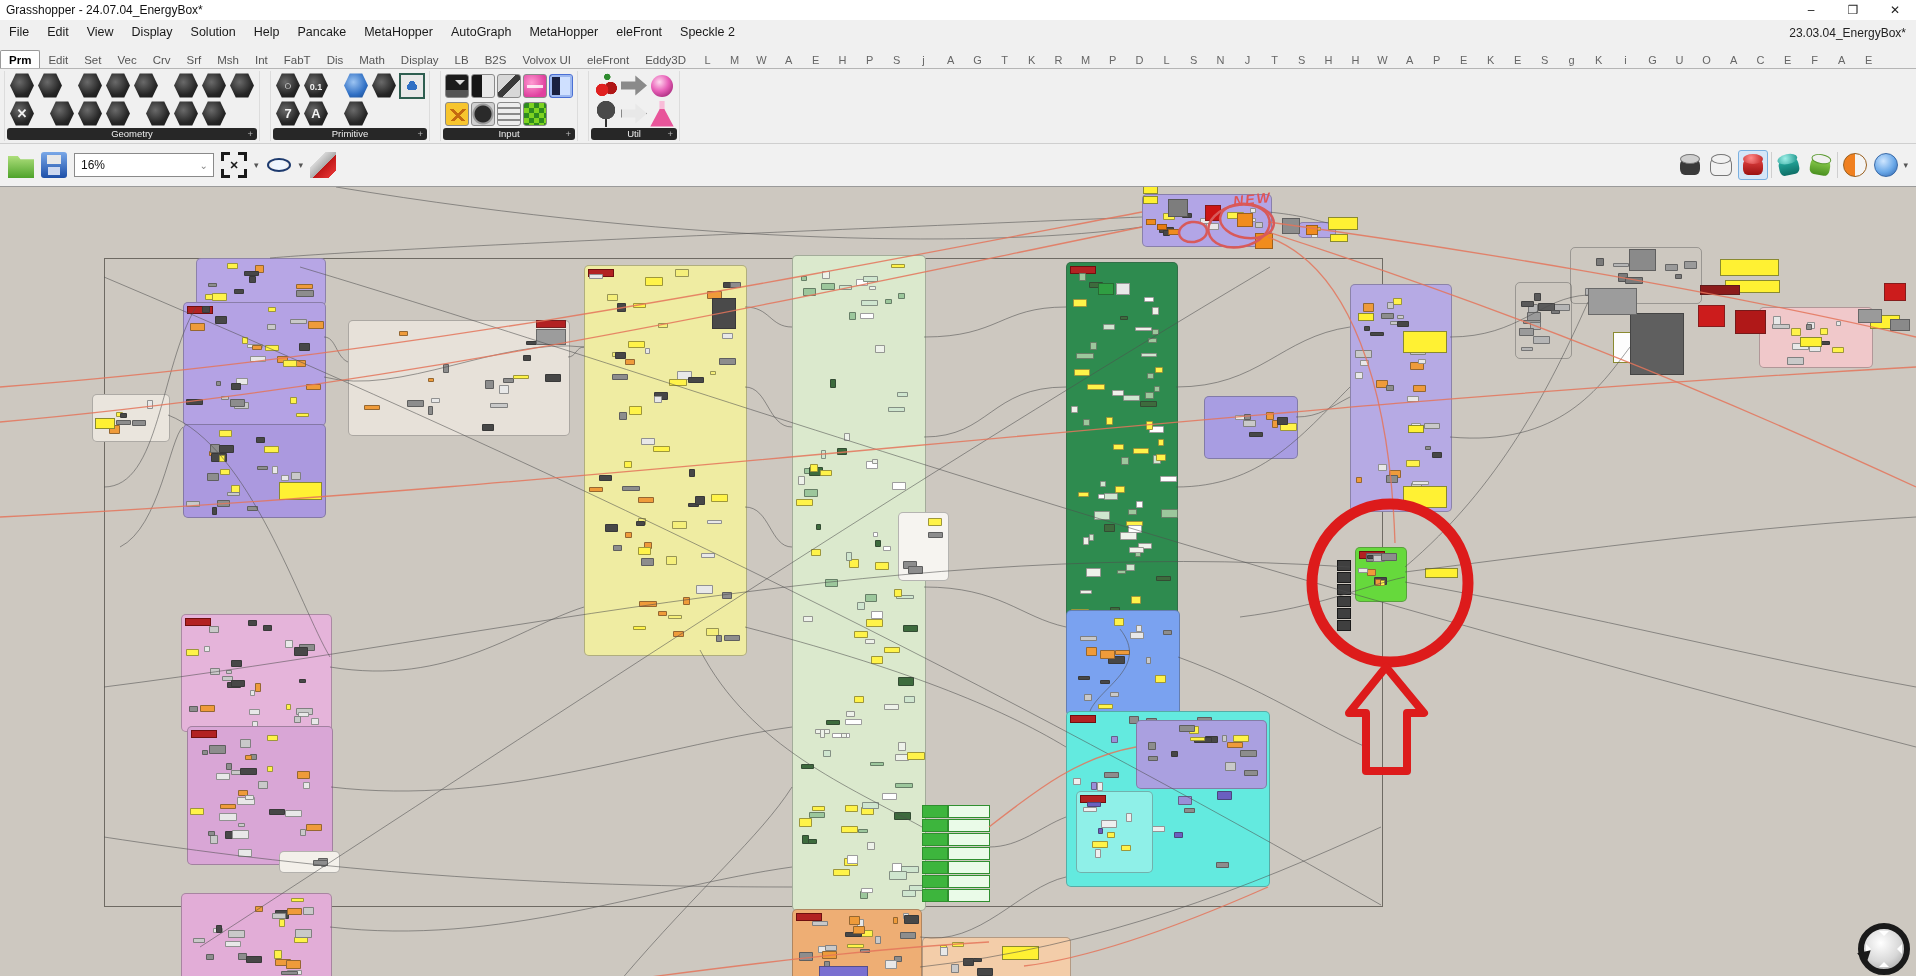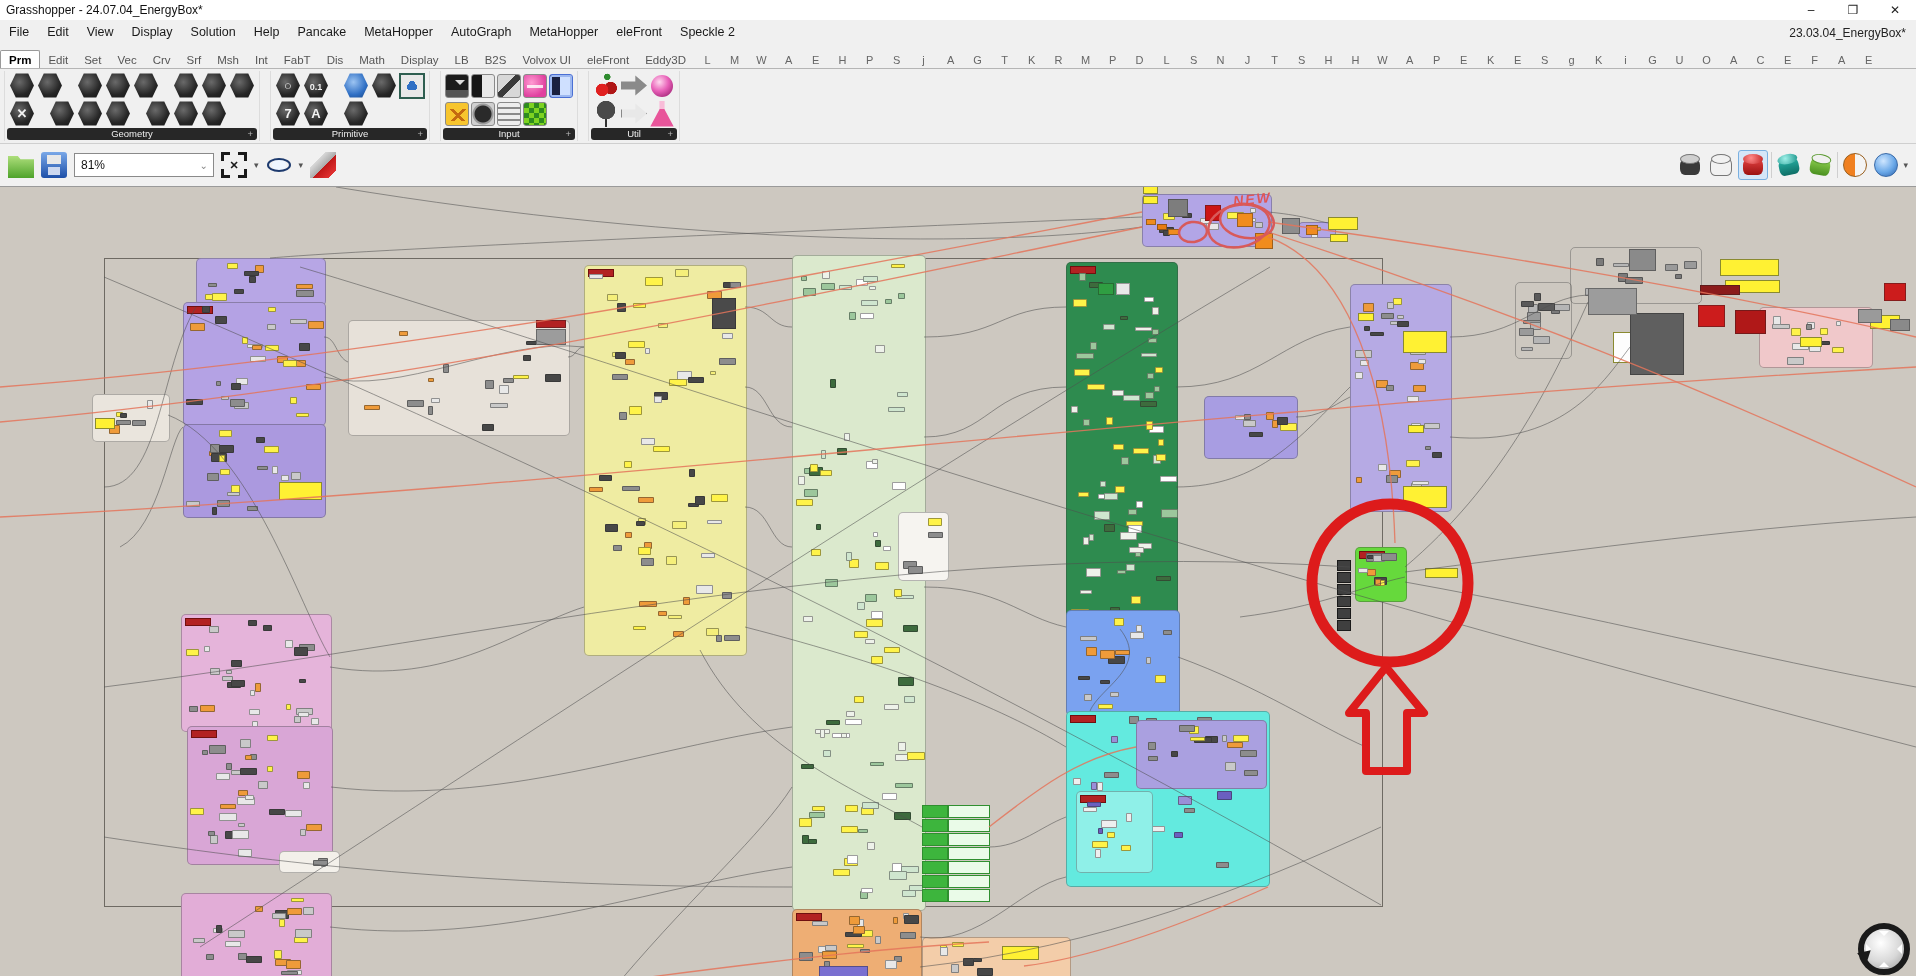--- a/index.html
+++ b/index.html
@@ -266,21 +266,21 @@
         </div>
       </div>
       <div class="tb-label">Util<span class="plus">+</span></div>
     </div>
   </div>
 
 <div class="cbar">
   <div class="cico ico-folder"></div>
   <div class="cico ico-save"></div>
   <div class="combo">
-    <span>81%</span>
+    <span>16%</span>
     <span class="chev">⌄</span>
   </div>
   <div class="cico ico-zoomext"></div>
   <span class="mini-caret">▾</span>
   <div class="cico ico-eye"></div>
   <span class="mini-caret">▾</span>
   <div class="cico ico-pen"></div>
   <div class="spacer"></div>
   <div id="dmodes" style="display:flex;gap:3px;align-items:center;">
       <div class="dmode">

